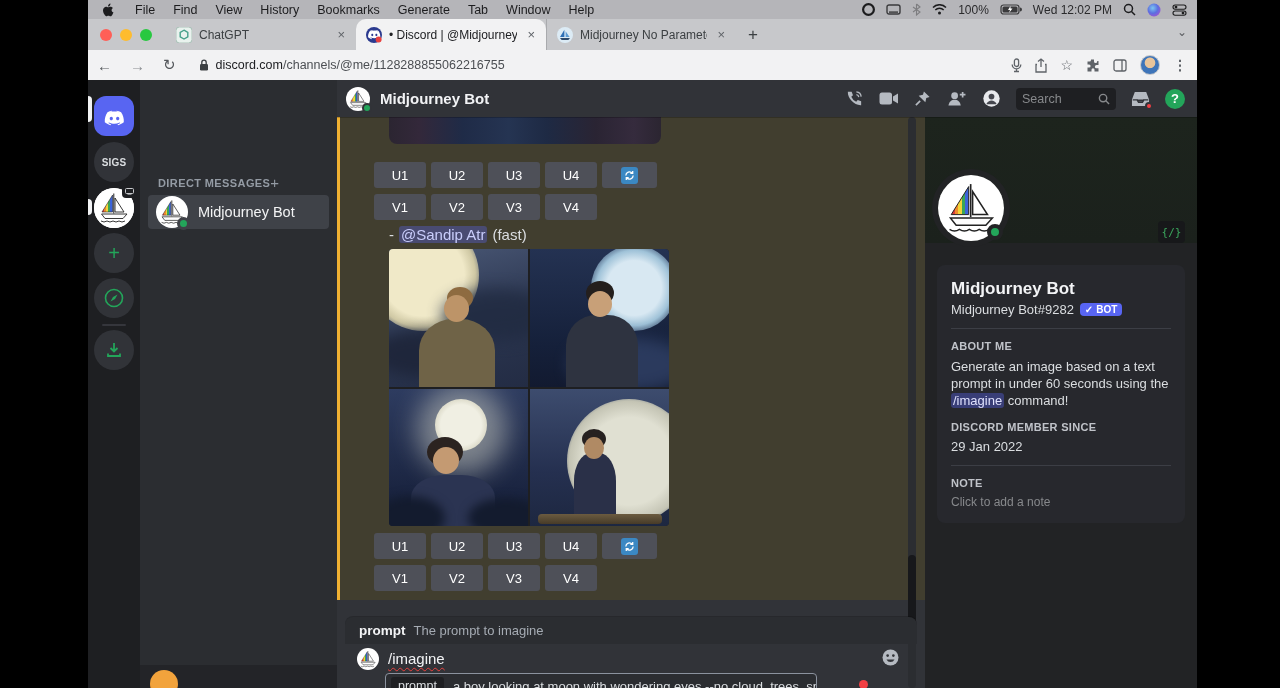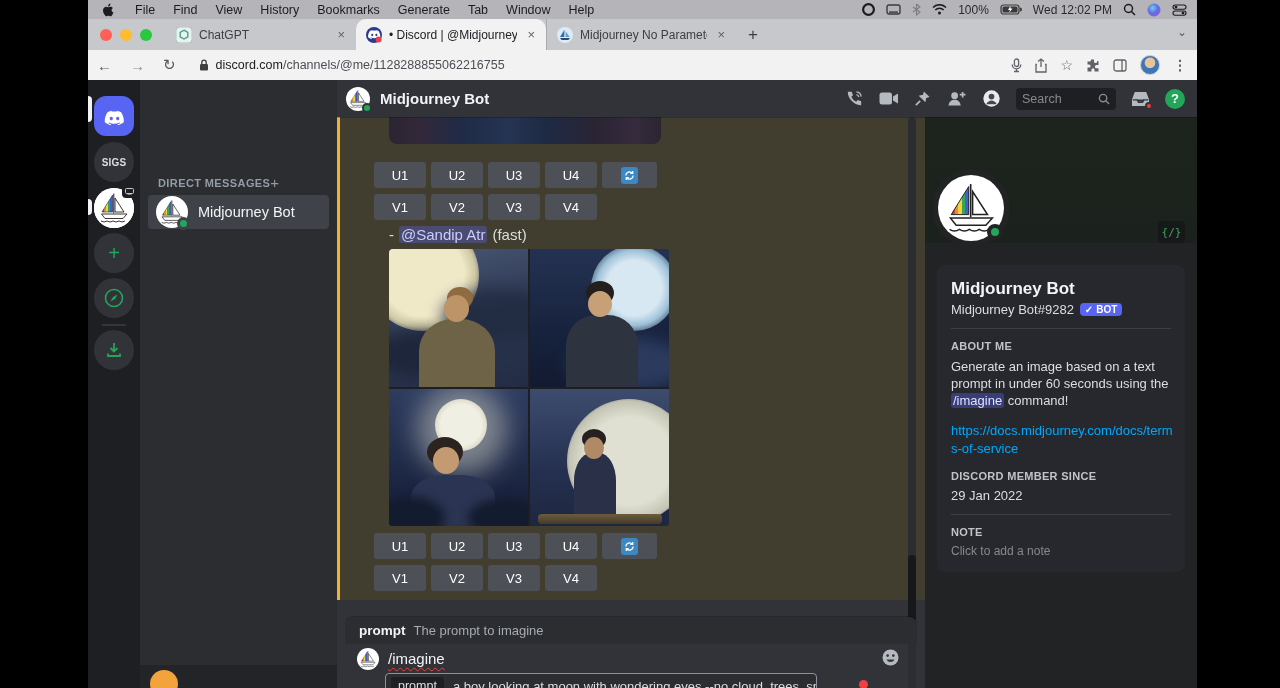--- a/index.html
+++ b/index.html
@@ -574,21 +574,20 @@
           <div class="ptagrow">
             <span class="ptag">Midjourney Bot#9282</span>
             <span class="botbadge">
                   <span>✓</span>
                   <span>BOT</span>
                 </span>
           </div>
           <div class="pdiv"></div>
           <div class="phead">ABOUT ME</div>
           <div class="ptext"><span>Generate an image based on a text prompt in under 60 seconds using the </span><span class="cmdchip">/imagine</span><span> command!</span></div>
-          <div class="plink">https://docs.midjourney.com/docs/terms-of-service</div>
           <div class="phead pmember">DISCORD MEMBER SINCE</div>
           <div class="pdate">29 Jan 2022</div>
           <div class="pdiv"></div>
           <div class="phead">NOTE</div>
           <div class="pnote">Click to add a note</div>
         </div>
       </div>
 
     </div>
   </div>

